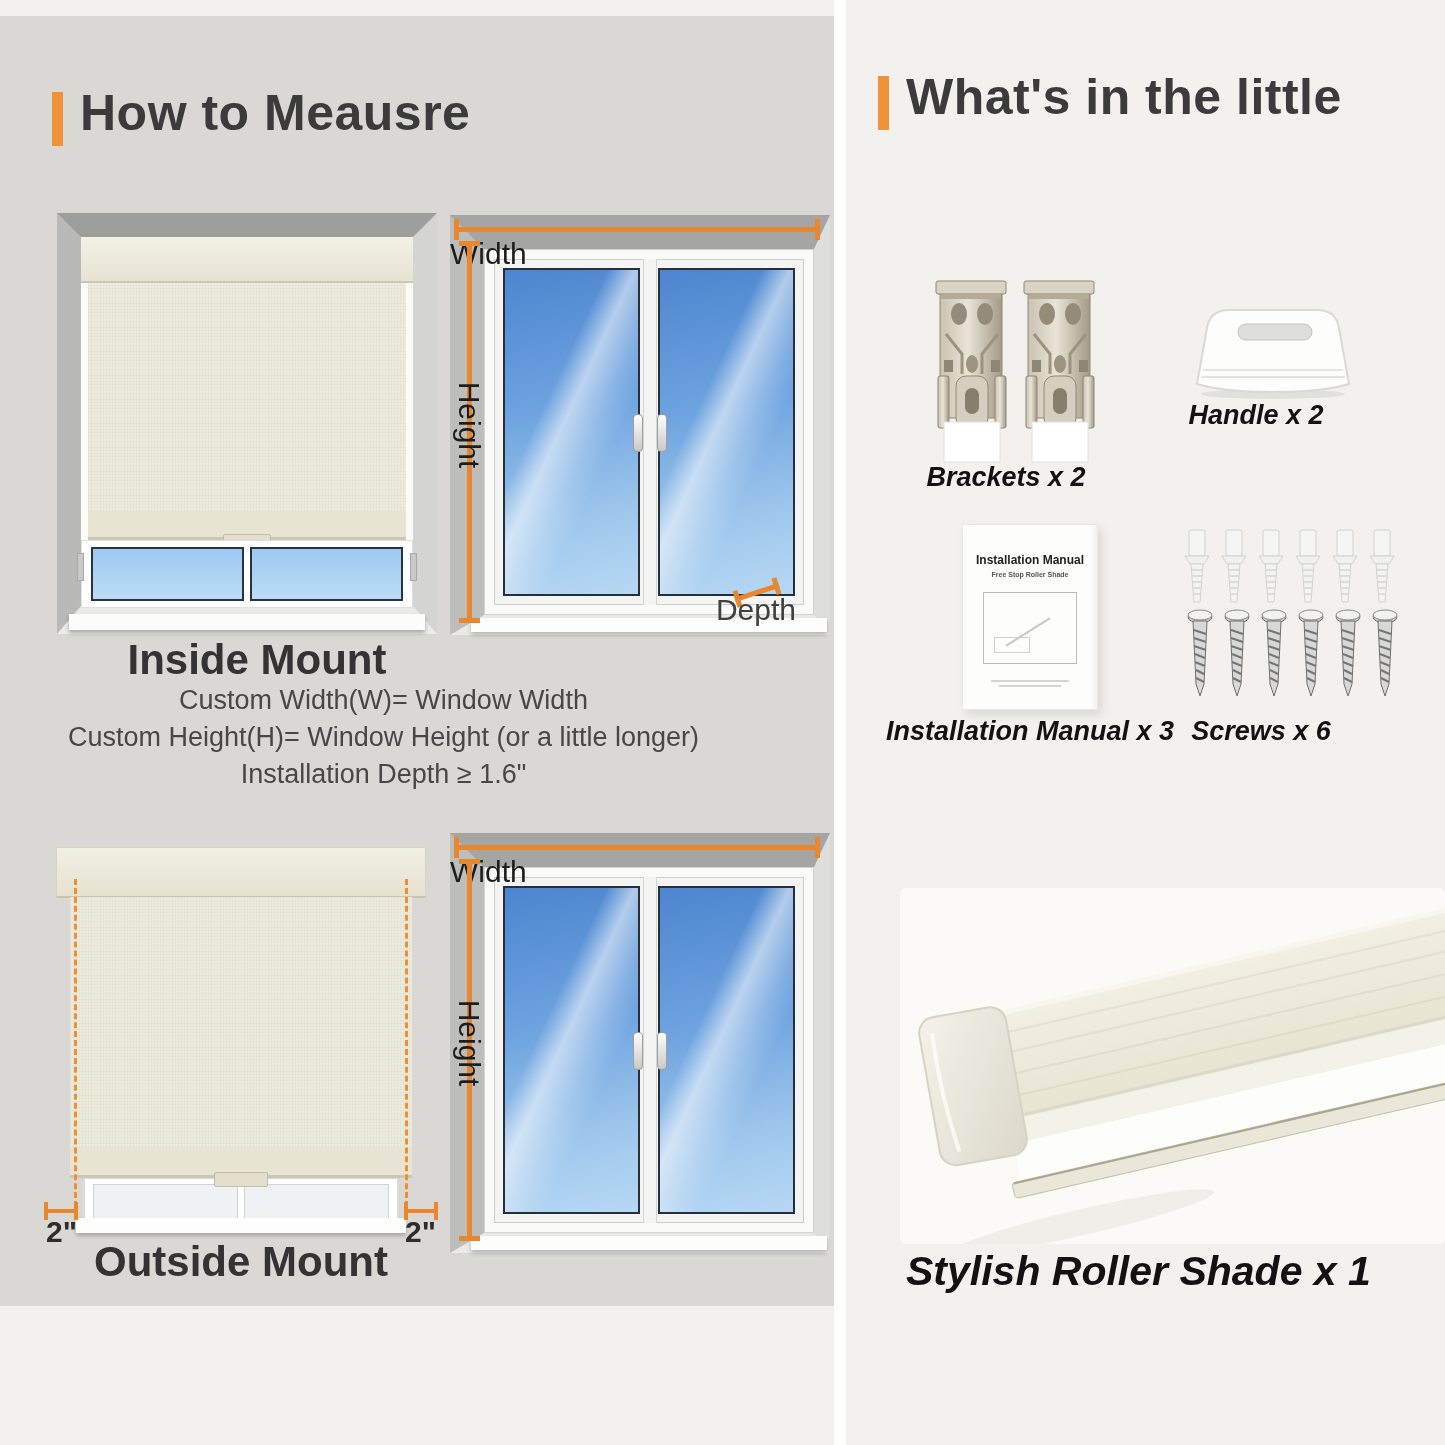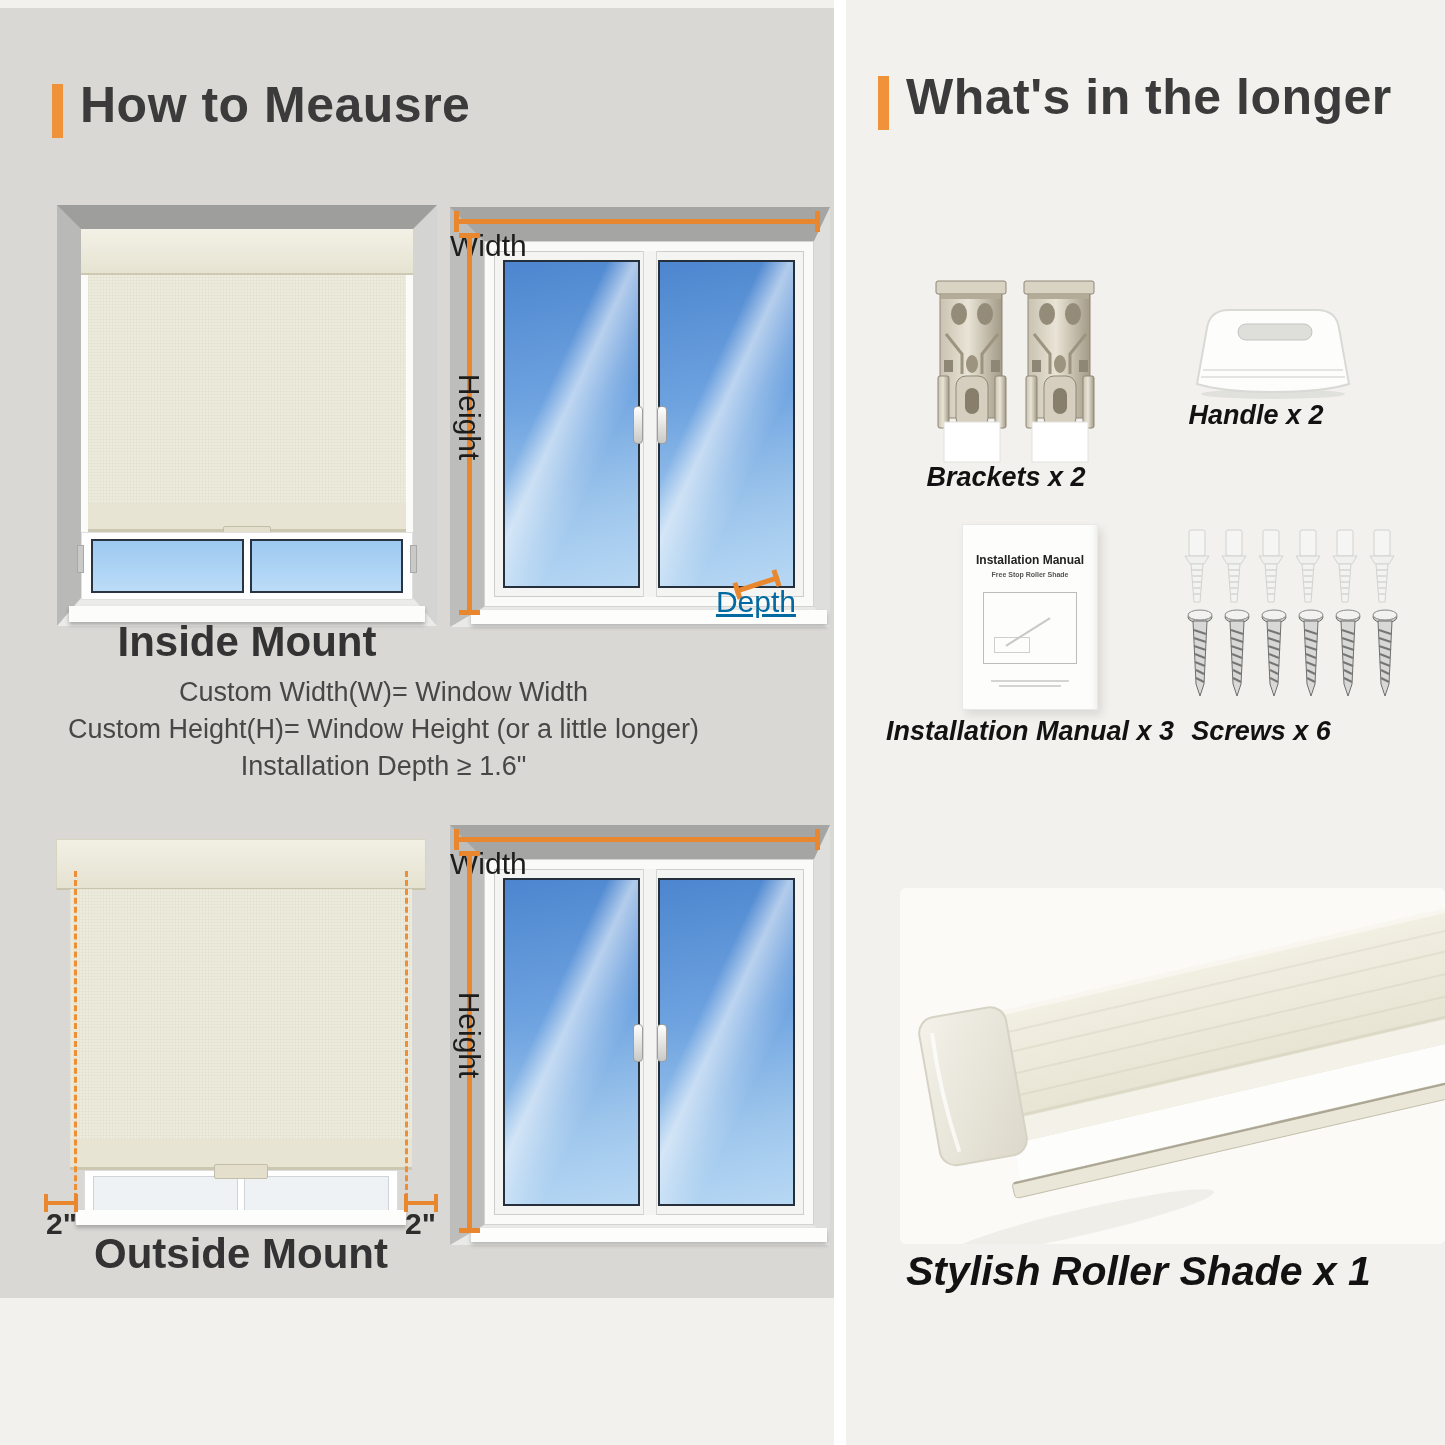--- a/index.html
+++ b/index.html
@@ -1,18 +1,18 @@
 <!DOCTYPE html>
 <html><head>
 <meta charset="utf-8">
 <style>
   html,body{margin:0;padding:0;background:#e9e8e5;}
   #canvas{position:relative;width:1445px;height:1445px;overflow:hidden;
     font-family:"Liberation Sans", sans-serif;background:#f2f1ed;}
-  .panel-left{position:absolute;left:0;top:8px;width:834px;height:1290px;background:#d9d8d5;padding-left:44px;}
+  .panel-left{position:absolute;left:0;top:16px;width:834px;height:1290px;background:#d9d8d5;padding-left:44px;}
   .divider{position:absolute;left:834px;top:0;width:12px;height:1445px;background:#ffffff;}
   .panel-right{position:absolute;left:846px;top:0;width:599px;height:1445px;background:#f2f1ed;}
 
   .accent-bar{position:absolute;width:11px;height:54px;background:#ef9239;}
   .sec-title{position:absolute;font-size:50px;font-weight:700;color:#3b3b3b;letter-spacing:.5px;white-space:nowrap;}
 
   
   .fr-window{position:absolute;width:380px;height:420px;}
   .reveal{position:absolute;inset:0;border-style:solid;border-width:34px 16px 20px 34px;
     border-color:#a5a5a3 #dededc #e9e9e7 #bdbdbb;background:#f7f7f6;}
@@ -34,21 +34,21 @@
   .m-w::before{left:0;} .m-w::after{right:0;}
   .m-w-label{position:absolute;top:22px;left:0;width:100%;font-size:30px;color:#1d1d1d;}
   .m-h{position:absolute;left:17px;top:26px;bottom:12px;width:5px;background:#e8872e;}
   .m-h::before,.m-h::after{content:"";position:absolute;width:21px;height:5px;left:-8px;background:#e8872e;}
   .m-h::before{top:0;} .m-h::after{bottom:0;}
   .m-h-label{position:absolute;left:-52px;top:calc(50% - 18px);width:140px;height:36px;
     transform:rotate(90deg);text-align:center;font-size:30px;color:#1d1d1d;}
   .m-d{position:absolute;right:50px;bottom:40px;width:46px;height:5px;background:#e8872e;transform:rotate(-18deg);}
   .m-d::before,.m-d::after{content:"";position:absolute;width:5px;height:17px;top:-6px;background:#e8872e;}
   .m-d::before{left:0;} .m-d::after{right:0;}
-  .m-d-label{position:absolute;right:34px;bottom:8px;font-size:30px;color:#0369a1;text-decoration:underline;}
+  .m-d-label{position:absolute;right:34px;bottom:8px;font-size:30px;color:#404040;}
 
   
   .inside-illus{position:absolute;left:57px;top:197px;width:380px;height:421px;}
   .reveal2{position:absolute;inset:0;border-style:solid;border-width:24px 24px 28px 24px;
     border-color:#9e9e9c #d4d4d2 #ebebe9 #b9b9b7;background:#fbfbfa;}
   .cassette{position:absolute;top:0;left:0;right:0;height:44px;
     background:linear-gradient(#f3f1e6,#e6e3d2);border-bottom:2px solid #ccc8b2;}
   .fabric{position:absolute;top:46px;left:7px;right:7px;height:228px;background:#edebdc;
     background-image:repeating-linear-gradient(90deg,rgba(120,115,90,.05) 0 1px,transparent 1px 3px),
       repeating-linear-gradient(0deg,rgba(120,115,90,.04) 0 1px,transparent 1px 3px);}
@@ -165,21 +165,21 @@
         <div class="sill"></div>
       </div>
       <div class="m-w"></div>
       <div class="m-w-label">Width</div>
       <div class="m-h"></div>
       <div class="m-h-label">Height</div>
       <div class="m-d"></div>
       <div class="m-d-label">Depth</div>
     </div>
 
-    <h2 class="mount-heading" style="left:57px;top:610px;width:380px;margin:0;">Inside Mount</h2>
+    <h2 class="mount-heading" style="left:57px;top:610px;width:380px;margin:10px;">Inside Mount</h2>
 
     <div class="spec" style="left:68px;top:666px;">
       <div>Custom Width(W)= Window Width</div>
       <div>Custom Height(H)= Window Height (or a little longer)</div>
       <div>Installation Depth ≥ 1.6"</div>
     </div>
 
     <div class="outside-illus">
       <div class="o-window">
         <div class="o-pane"></div>
@@ -220,21 +220,21 @@
     </div>
 
     <h2 class="mount-heading" style="left:42px;top:1222px;width:398px;margin:0;">Outside Mount</h2>
 
   </section>
 
   <div class="divider"></div>
 
   <section class="panel-right">
     <div class="accent-bar" style="left:32px;top:76px;"></div>
-    <h1 class="sec-title" style="left:60px;top:68px;margin:0;">What's in the longer</h1>
+    <h1 class="sec-title" style="left:60px;top:68px;margin:0;">What's in the little</h1>
 
     <div class="fig" style="left:86px;top:276px;">
       <svg width="80" height="190" viewBox="0 0 80 190">
         <rect x="8" y="14" width="62" height="128" rx="3" fill="url(#met)" stroke="#8f8776"></rect>
         <rect x="4" y="5" width="70" height="13" rx="2" fill="#d9d3c4" stroke="#8f8776"></rect>
         <rect x="9" y="17" width="60" height="6" fill="#b3aa97"></rect>
         <ellipse cx="27" cy="38" rx="8" ry="11" fill="#948b79"></ellipse>
         <ellipse cx="53" cy="38" rx="8" ry="11" fill="#948b79"></ellipse>
         <path d="M14,58 L30,78 L30,98 M66,58 L50,78 L50,98" stroke="#9d947f" stroke-width="3" fill="none"></path>
         <ellipse cx="40" cy="88" rx="6" ry="9" fill="#9d947f"></ellipse>

